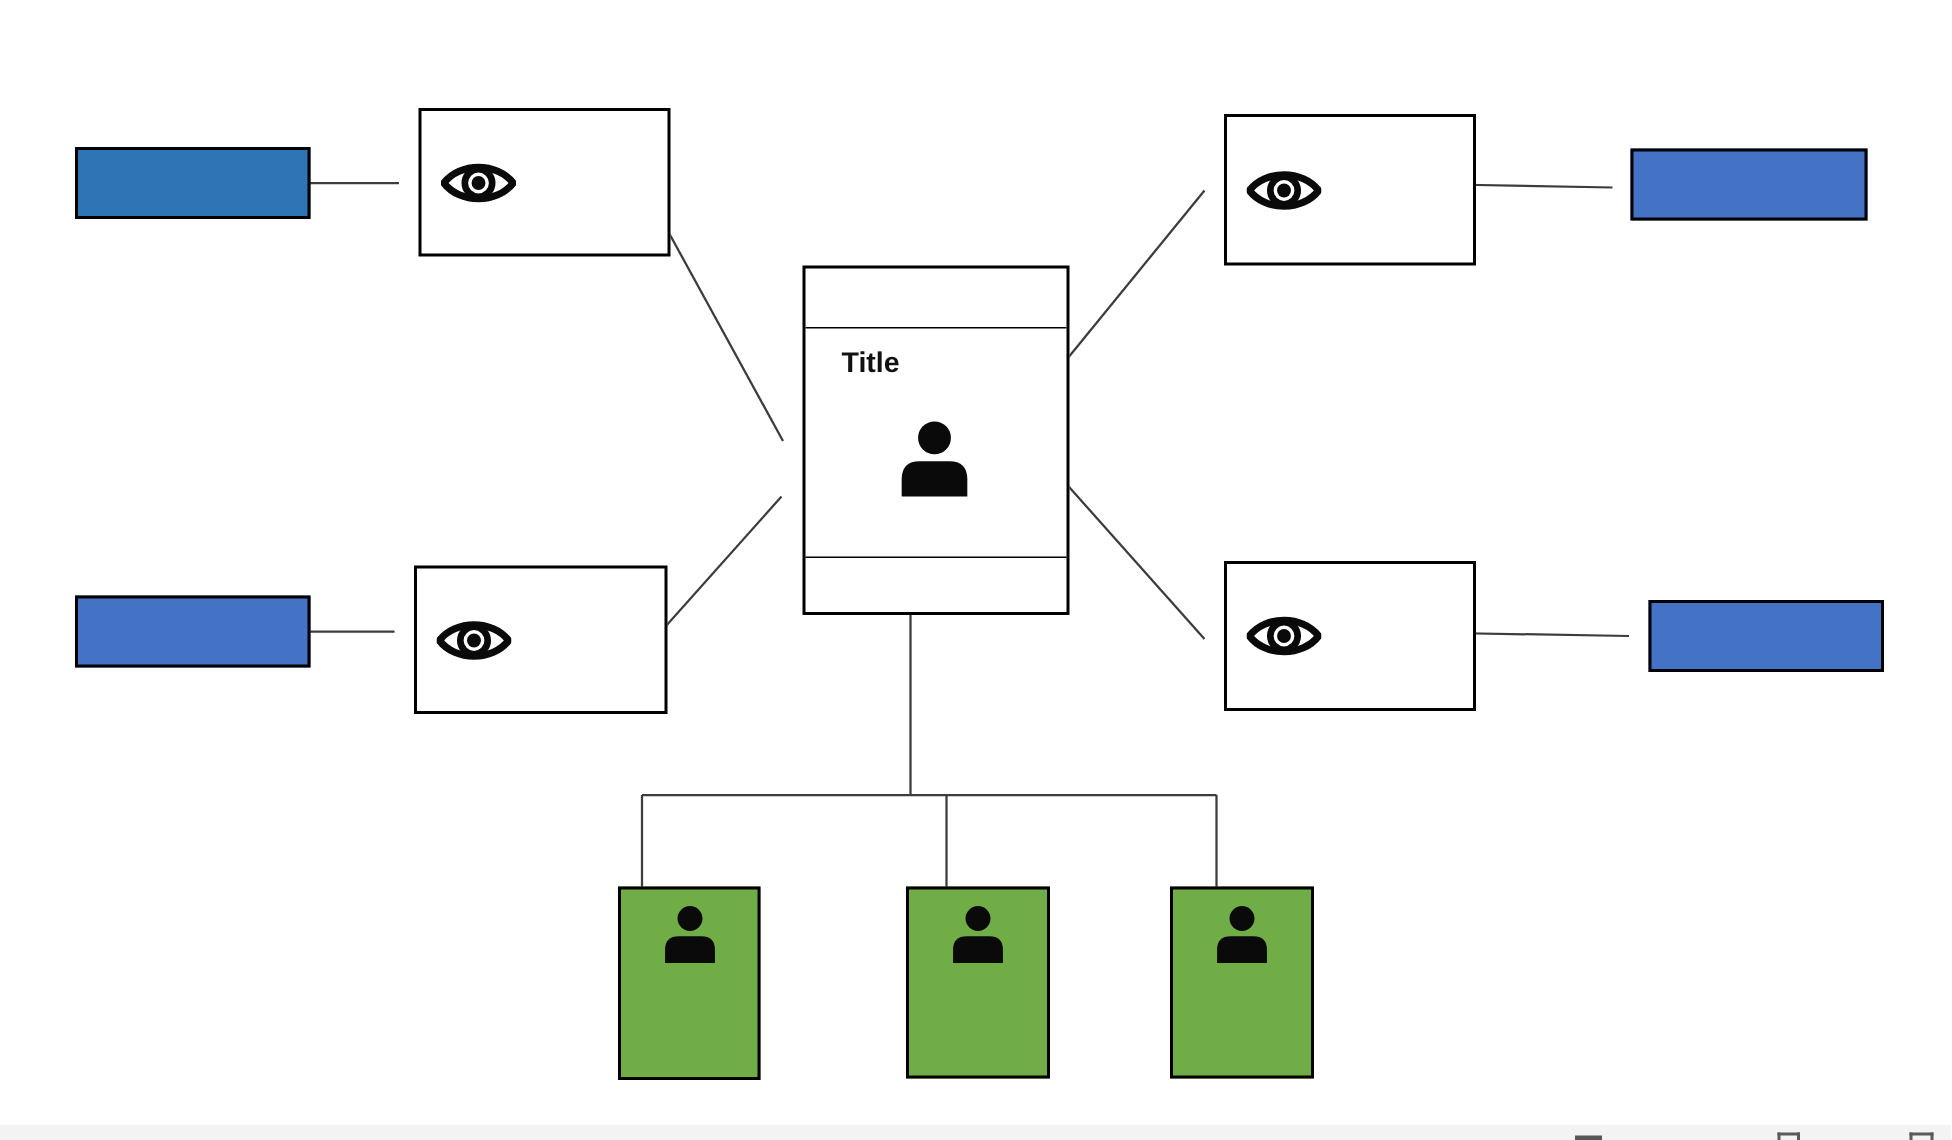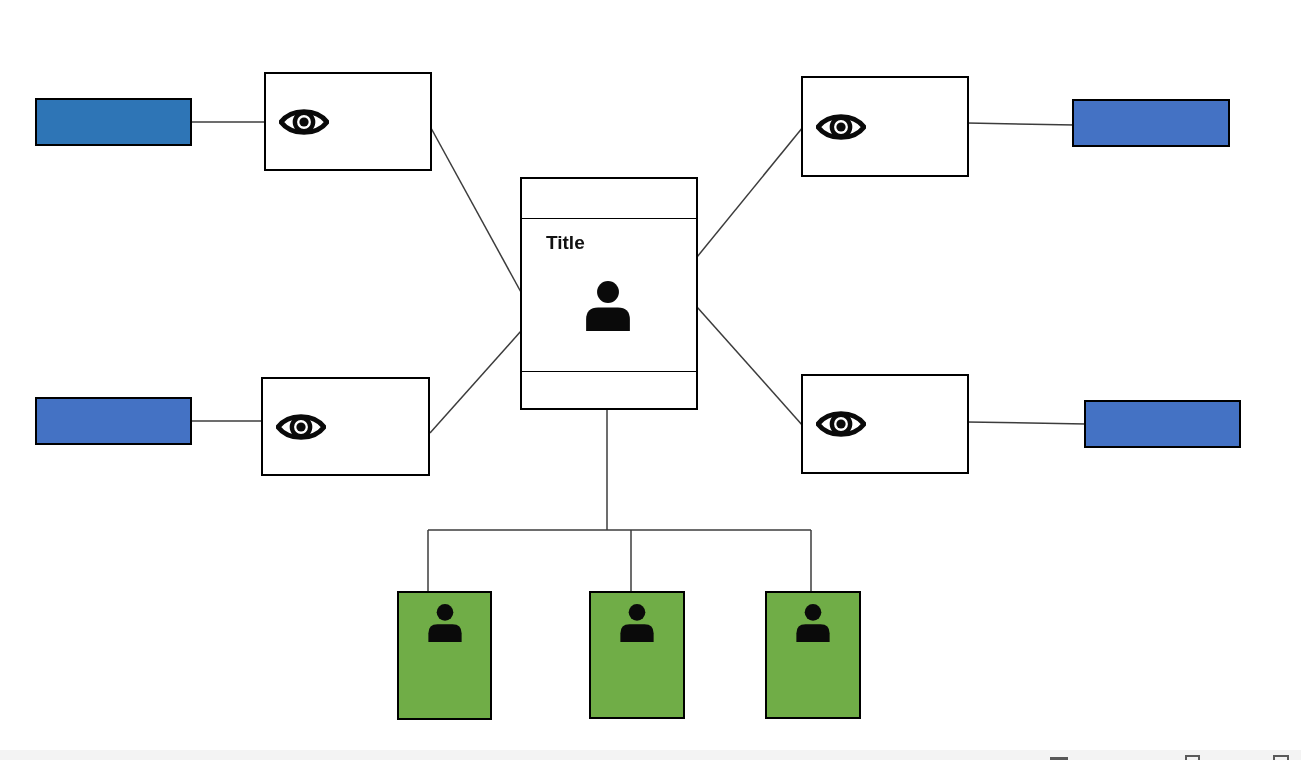--- a/index.html
+++ b/index.html
@@ -7,21 +7,21 @@
     position:relative;
     width:1301px;height:760px;
     background:#fff;
     font-family:"Liberation Sans", sans-serif;
     overflow:hidden;
   }
   .abs{position:absolute;}
   #connectors{position:absolute;left:0;top:0;z-index:0;}
 
   
-  .shape{position:absolute;box-sizing:border-box;z-index:2;}
+  .shape{position:absolute;box-sizing:border-box;z-index:2;margin-left:15px;}
   .eye-box{background:#fff;border:2.5px solid #000;}
   .eye-glyph{position:absolute;left:13px;top:50%;transform:translateY(-50%);width:50px;height:35px;color:#0a0a0a;}
   .label-bar{border:2.5px solid #000;}
 
   
   #center-card{
     left:520px;top:177px;width:178px;height:233px;
     background:#fff;border:2.5px solid #000;
     display:flex;flex-direction:column;
   }

